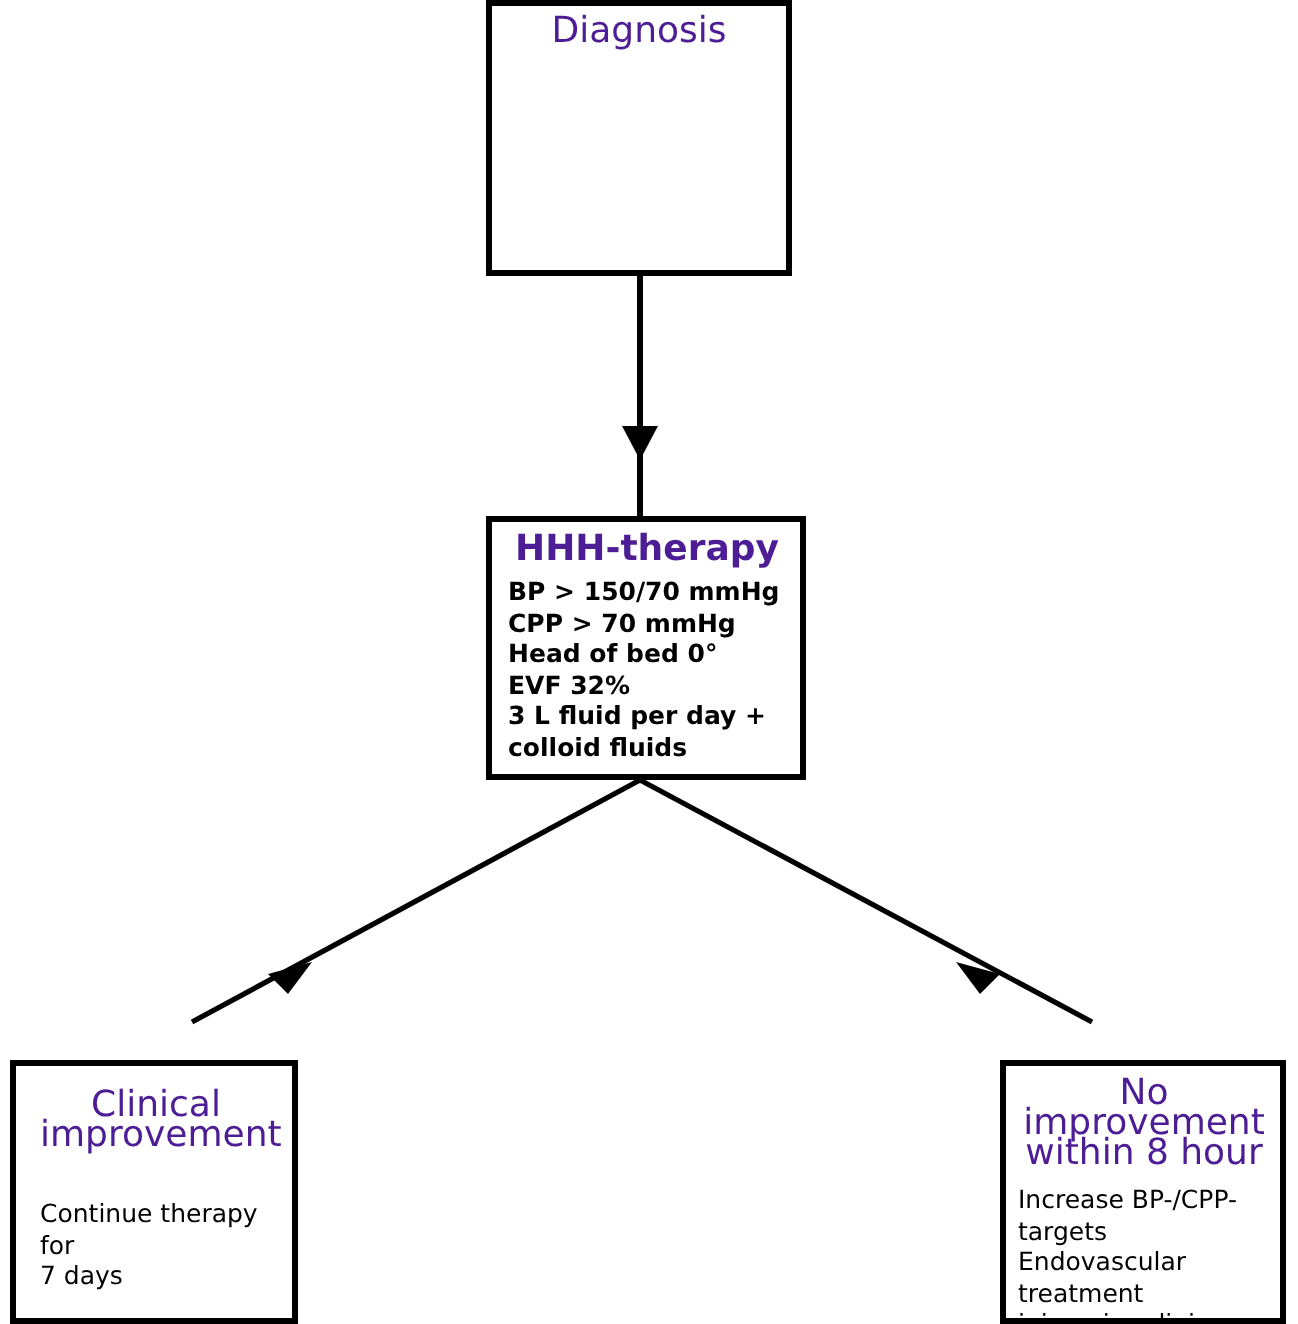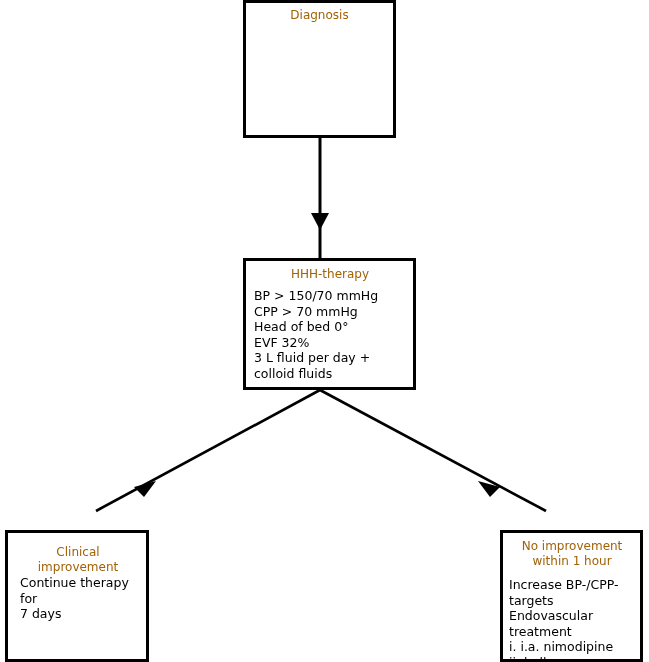--- a/index.html
+++ b/index.html
@@ -17,22 +17,22 @@
   }
   .node {
     position: absolute;
     box-sizing: border-box;
     border: 3px solid #000000;
     background: #ffffff;
     z-index: 2;
   }
   .node-title {
     text-align: center;
-    font-size: 12px;
-    color: #a16207;
+    font-size: 18px;
+    color: #4c1d95;
     line-height: 15px;
     white-space: pre-line;
   }
   .node-body {
     text-align: left;
     font-size: 12.5px;
     color: #000000;
     line-height: 15.5px;
     white-space: pre-line;
   }
@@ -40,33 +40,34 @@
     left: 243px;
     top: 0px;
     width: 153px;
     height: 138px;
     padding: 5px 7px 0 7px;
   }
   #node-diagnosis .node-title { margin-bottom: 7px; }
   #node-hhh {
     left: 243px;
     top: 258px;
-    width: 173px;
+    width: 160px;
     height: 132px;
     padding: 6px 7px 0 8px;
+    font-weight: bold;
   }
   #node-hhh .node-title { margin-bottom: 6px; }
   #node-improvement {
     left: 5px;
     top: 530px;
     width: 144px;
     height: 132px;
     padding: 12px 10px 0 12px;
   }
-  #node-improvement .node-title { text-align: center; margin-bottom: 0; }
+  #node-improvement .node-title { text-align: center; margin-bottom: 24px; }
   #node-noimprovement {
     left: 500px;
     top: 530px;
     width: 143px;
     height: 132px;
     padding: 6px 5px 0 6px;
   }
   #node-noimprovement .node-title { margin-bottom: 8px; }
   #edges {
     position: absolute;
@@ -115,21 +116,21 @@
   </div>
 
   <div class="node" id="node-improvement">
     <div class="node-title">Clinical improvement</div>
     <div class="node-body">Continue therapy for
 7 days</div>
   </div>
 
   <div class="node" id="node-noimprovement">
     <div class="node-title">No improvement
-within 1 hour</div>
+within 8 hour</div>
     <div class="node-body">Increase BP-/CPP-targets
 Endovascular treatment
 i. i.a. nimodipine
 ii. balloon angioplasty
 (large-vessel vasospasm)</div>
   </div>
 
 </div>
 
 </body></html>

